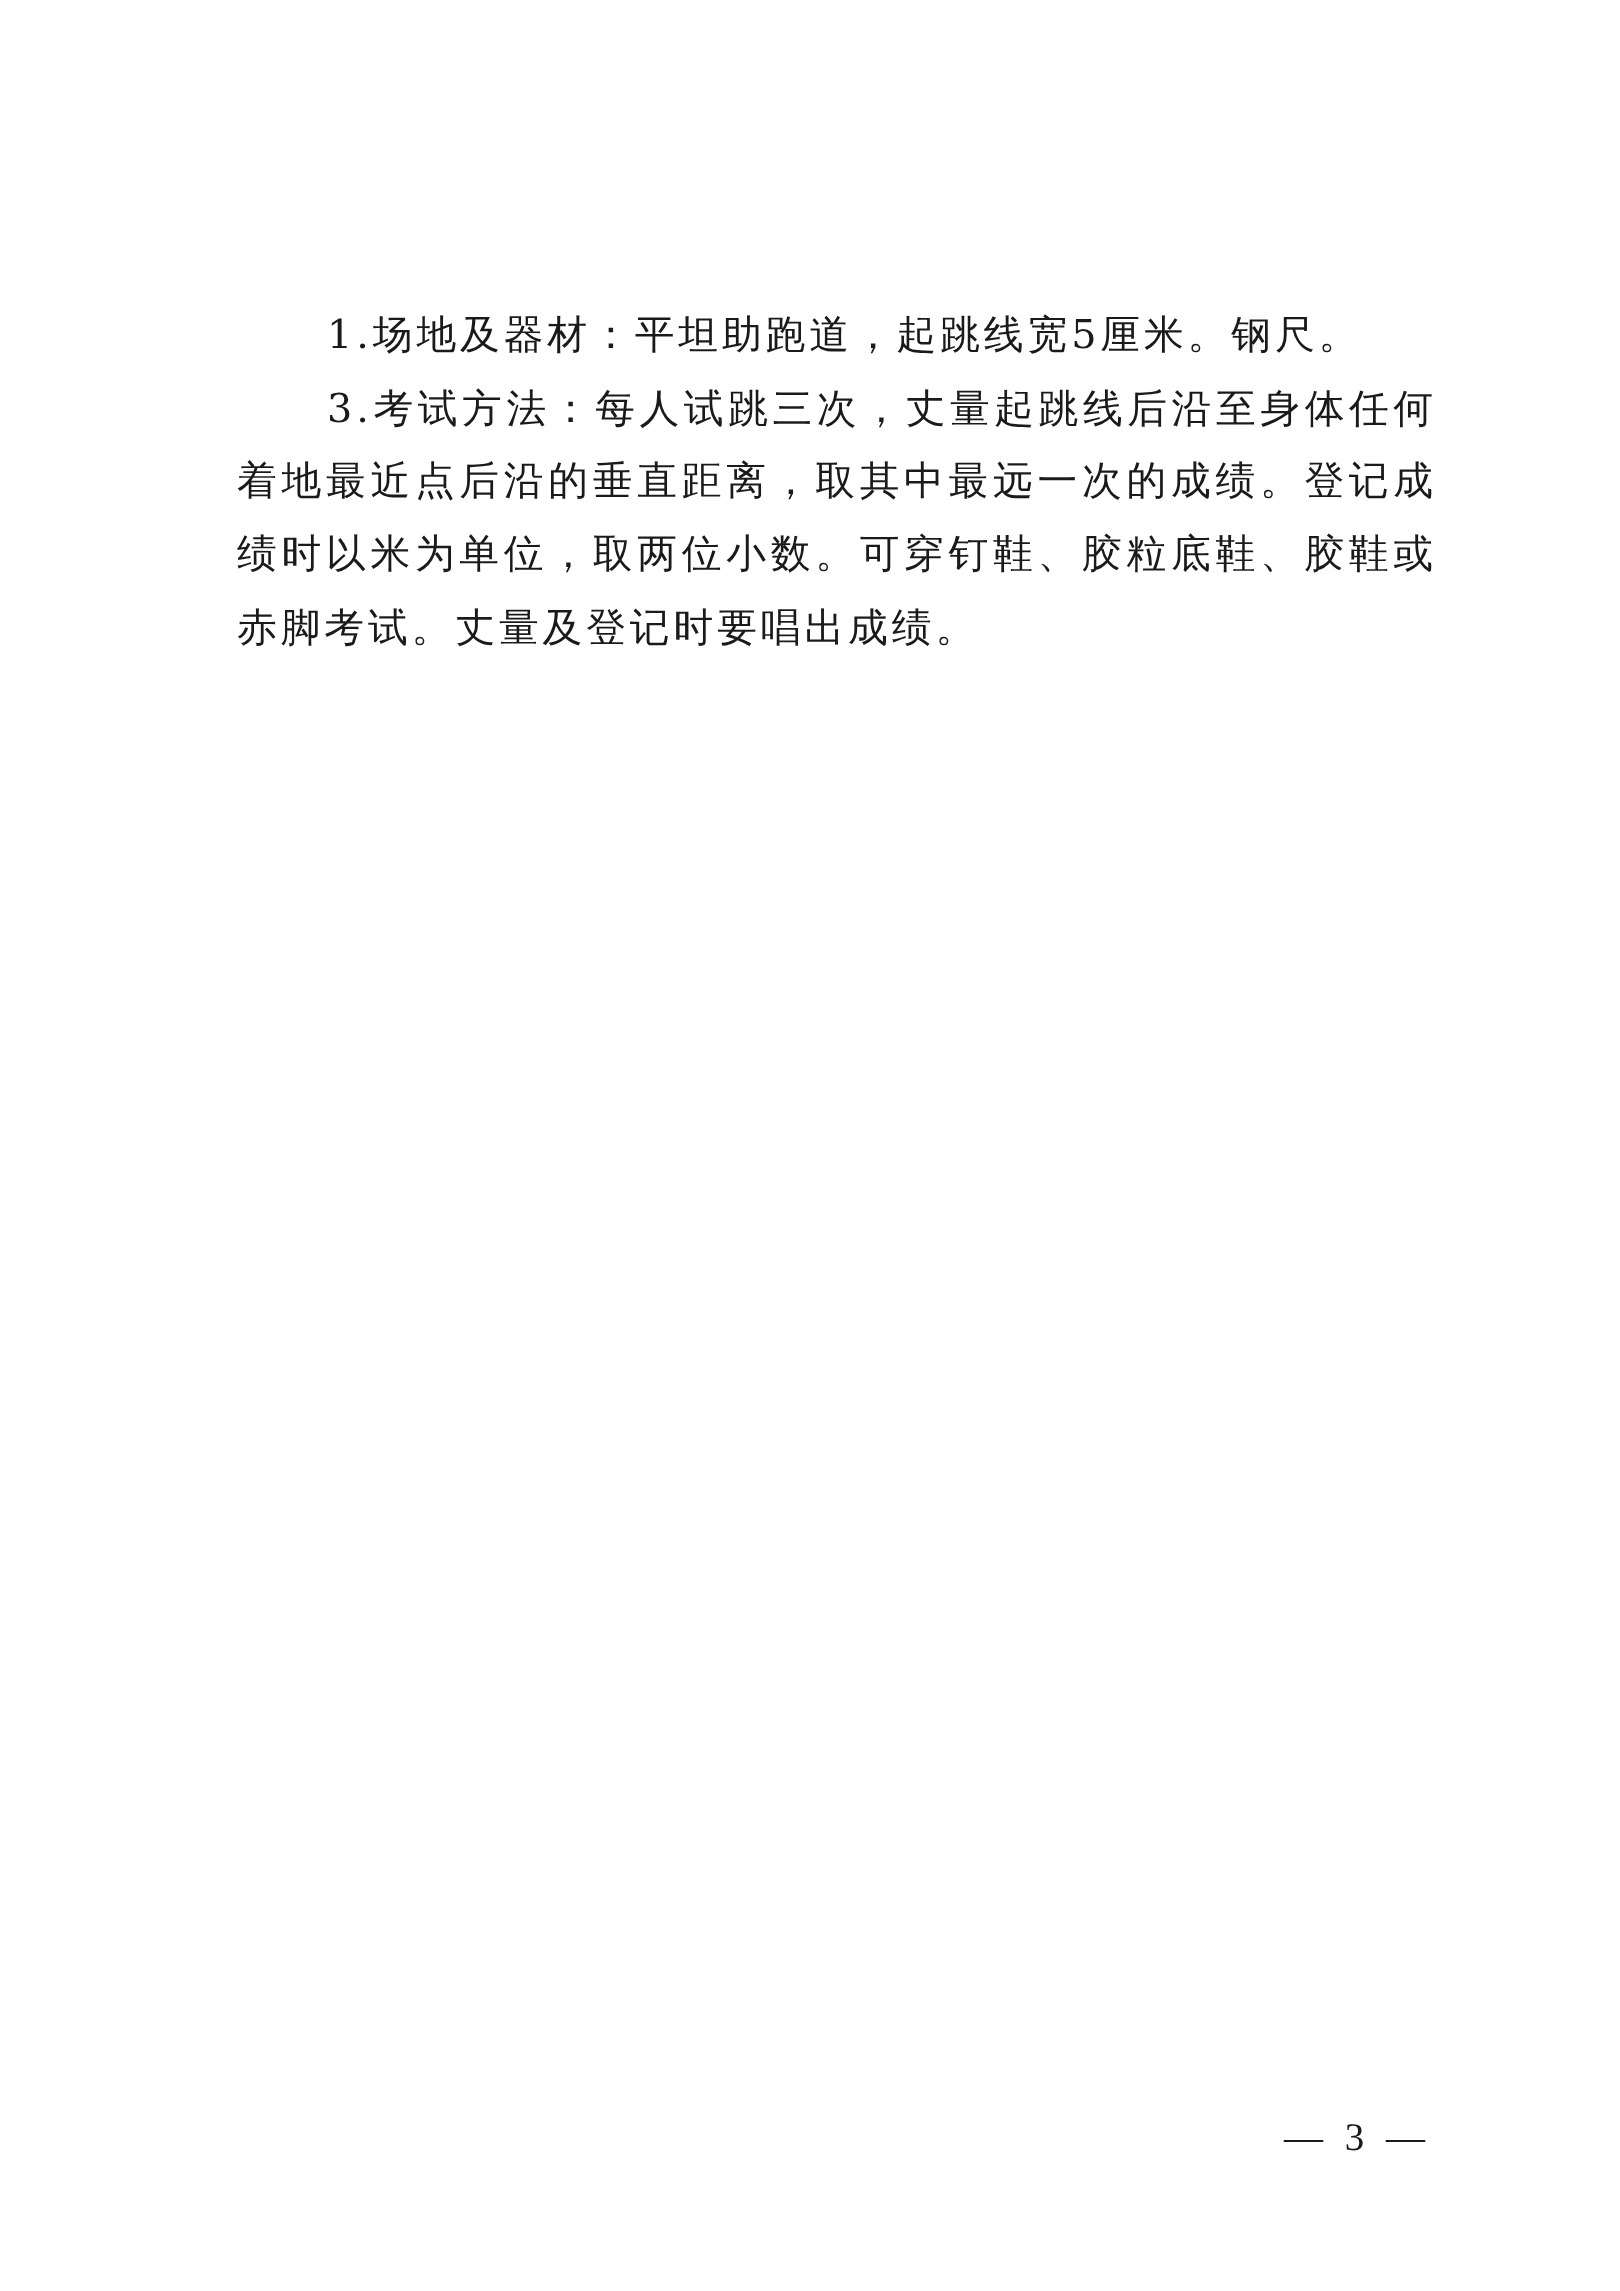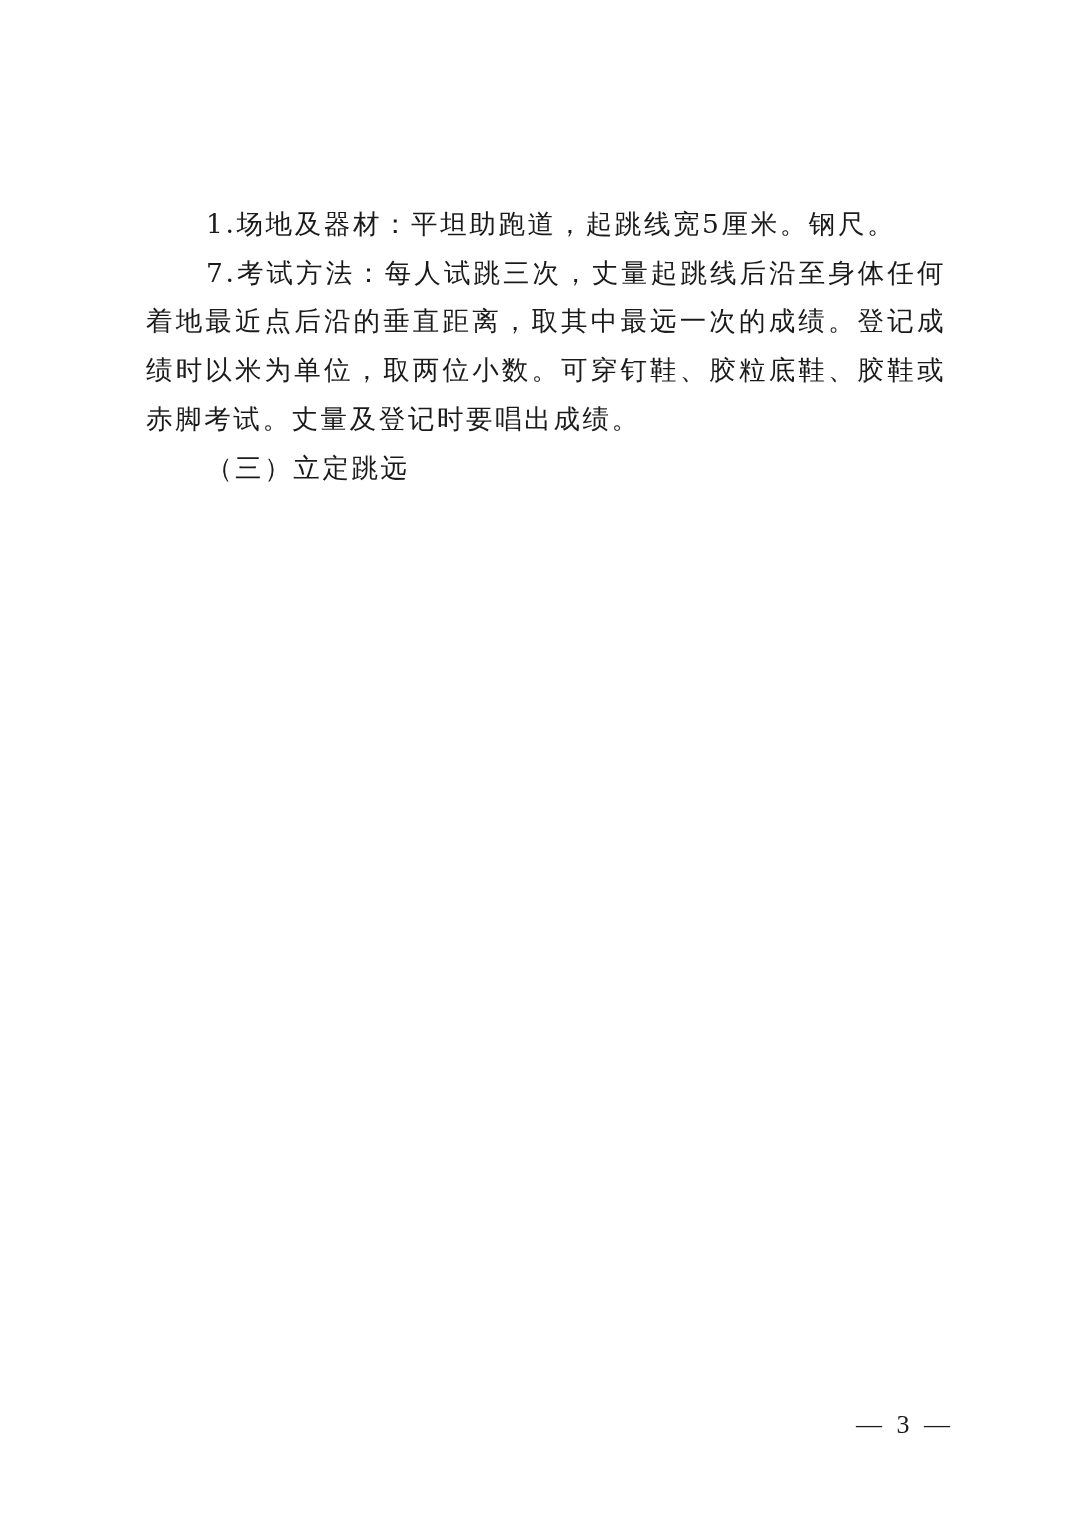--- a/index.html
+++ b/index.html
@@ -10,21 +10,21 @@
     body {
       width: 1080px;
       height: 1527px;
       position: relative;
       overflow: hidden;
       font-family: "DejaVu Serif", "Liberation Serif", serif;
       color: #1a1a1a;
     }
     .page {
       position: absolute;
-      left: 146px;
+      left: 158px;
       top: 200px;
       width: 800px;
     }
     .para {
       font-size: 26.5px;
       line-height: 48.7px;
       margin: 0;
       text-indent: 60px;
       text-align: justify;
       text-align-last: left;
@@ -46,17 +46,16 @@
       letter-spacing: 4px;
       font-family: "Liberation Serif", serif;
       white-space: pre;
     }
   </style>
 </head>
 <body>
 
 <div class="page">
   <p class="para">1.场地及器材：平坦助跑道，起跳线宽5厘米。钢尺。</p>
-  <p class="para">7.考试方法：每人试跳三次，丈量起跳线后沿至身体任何着地最近点后沿的垂直距离，取其中最远一次的成绩。登记成绩时以米为单位，取两位小数。可穿钉鞋、胶粒底鞋、胶鞋或赤脚考试。丈量及登记时要唱出成绩。</p>
-  <p class="heading">（三）立定跳远</p>
+  <p class="para">3.考试方法：每人试跳三次，丈量起跳线后沿至身体任何着地最近点后沿的垂直距离，取其中最远一次的成绩。登记成绩时以米为单位，取两位小数。可穿钉鞋、胶粒底鞋、胶鞋或赤脚考试。丈量及登记时要唱出成绩。</p>
 </div>
 
 <div class="page-number">— 3 —</div>
 
 </body></html>

